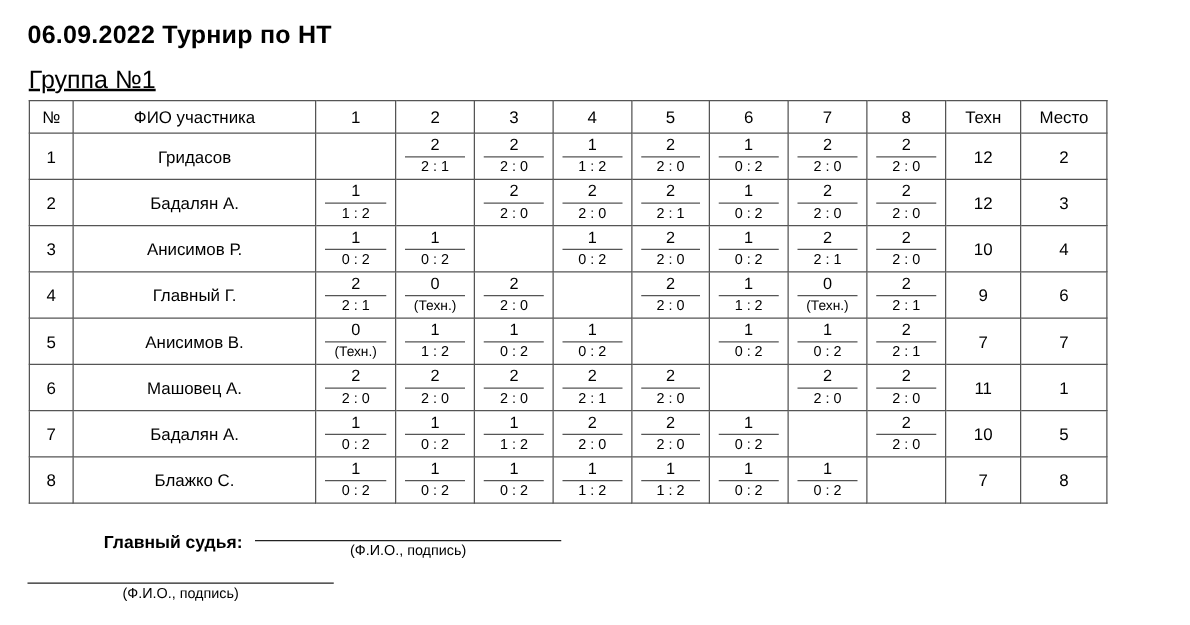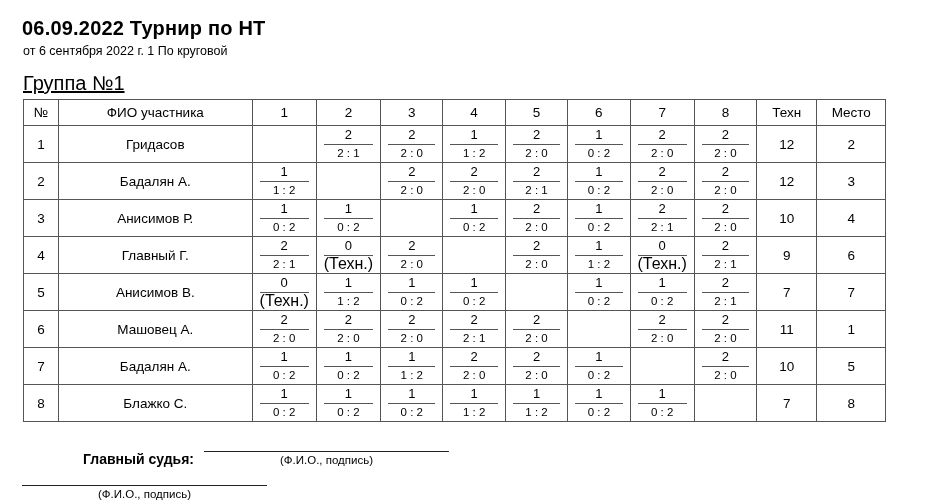--- a/index.html
+++ b/index.html
@@ -111,33 +111,33 @@
   }
   td.match .bot {
     font-size: 11.5px;
     line-height: 16px;
     height: 17px;
     display: flex;
     align-items: center;
     justify-content: center;
   }
   td.match .bot.tech {
-    font-size: 16px;
+    font-size: 11px;
   }
   td.diag {
     background: #c0c0c0;
   }
 
   .signatures {
     margin: 14px 0 0 0;
     position: relative;
   }
   .sig-row {
     display: flex;
-    align-items: flex-end;
+    align-items: center;
     margin-top: 2px;
   }
   .sig-label {
     width: 172px;
     text-align: right;
     font-size: 14px;
     font-weight: bold;
     padding-right: 10px;
     line-height: 18px;
     white-space: nowrap;
@@ -155,21 +155,20 @@
     line-height: 15px;
     padding-top: 1px;
   }
 </style>
 </head>
 <body>
 
 <div class="page">
 
   <div class="doc-title">06.09.2022 Турнир по НТ</div>
-  <div class="doc-subtitle">от 6 сентября 2022 г. 1 По круговой</div>
   <div class="group-title">Группа №1</div>
 
   <table class="grid">
     <colgroup>
       <col class="col-num">
       <col class="col-name">
       <col class="col-op">
         <col class="col-op">
         <col class="col-op">
         <col class="col-op">

